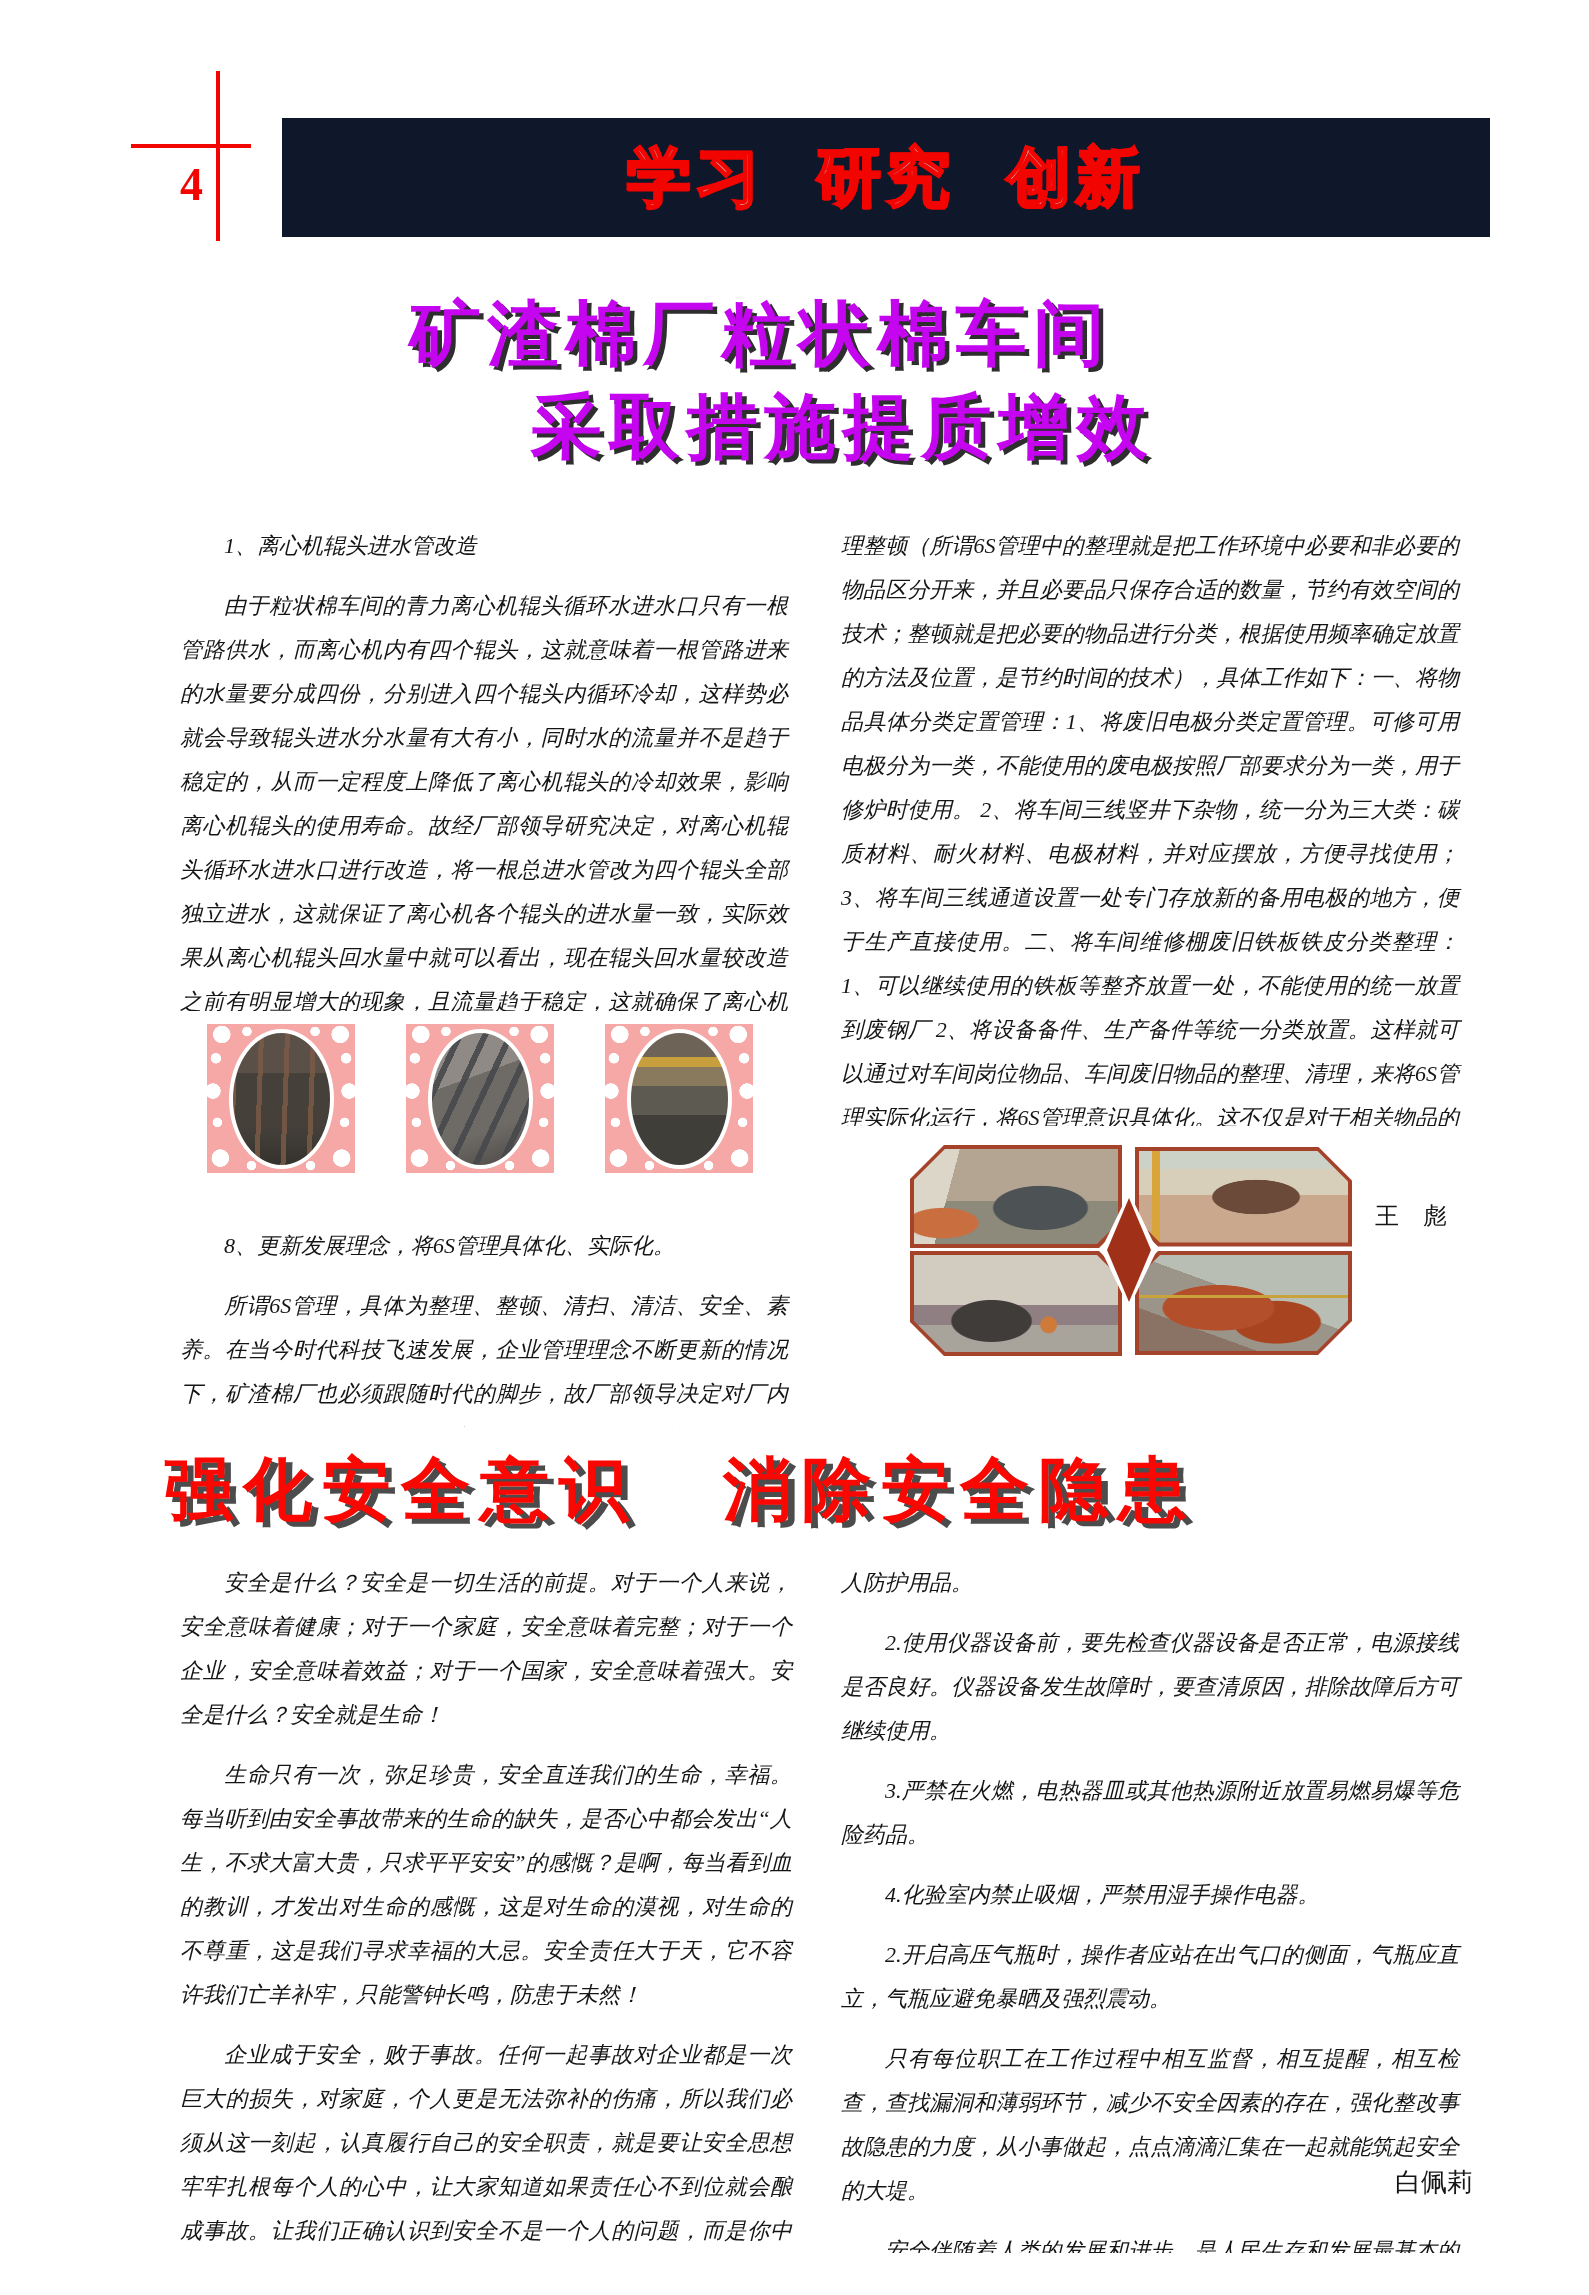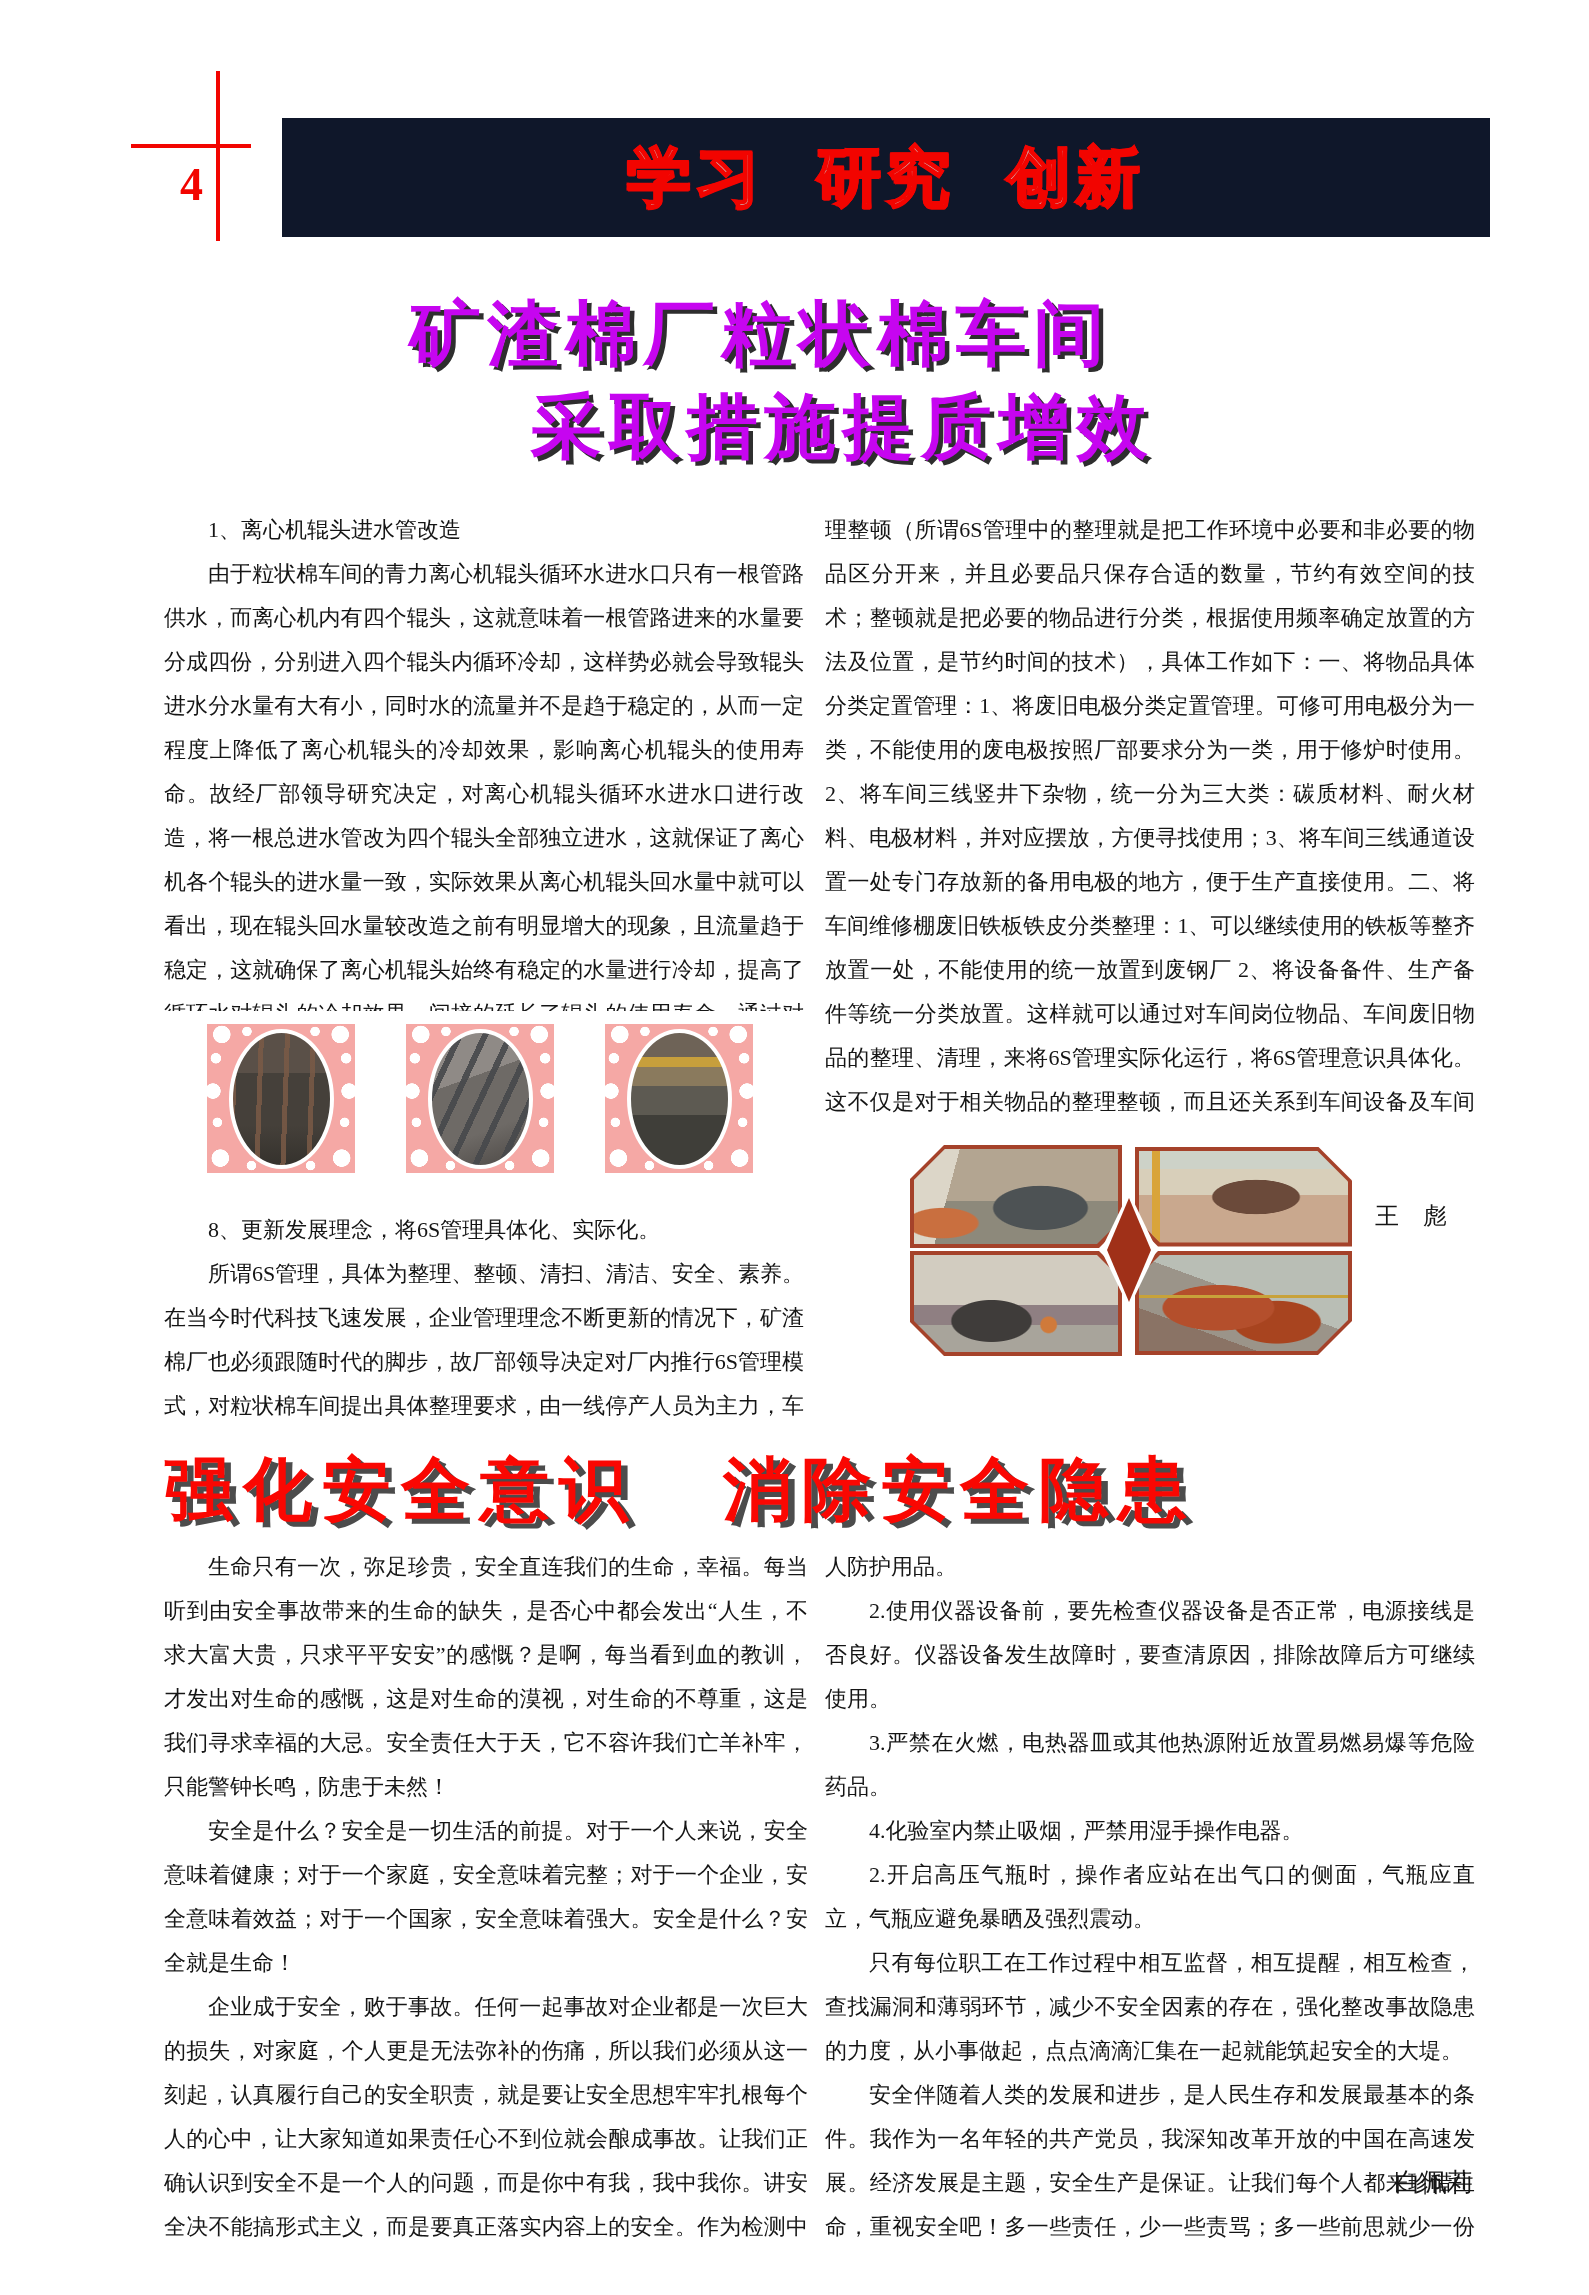--- a/index.html
+++ b/index.html
@@ -25,21 +25,21 @@
   .title1{left:0;top:287px;width:1589px;text-align:center;
           font:bold 71px "Liberation Sans","DejaVu Sans",sans-serif;
           color:#c605f0;letter-spacing:7px;line-height:93px;
           text-shadow:4.5px 3.5px 0 #2e2e2e;}
   .title1 .l1{transform:translateX(-34px);white-space:nowrap;}
   .title1 .l2{transform:translateX(48px);white-space:nowrap;}
 
   
   .col{font-size:22px;line-height:44px;text-align:justify;color:#151515;
        word-break:break-all;overflow:hidden;}
-  .para{margin:0;}
+  .para{margin:16px;font-style:italic;}
   .ind{text-indent:44px;}
   .a1-left-top{left:164px;top:508px;width:640px;height:503px;}
   .a1-left-bottom{left:164px;top:1208px;width:640px;height:219px;}
   .a1-right{left:825px;top:508px;width:650px;height:618px;}
   .a2-left{left:164px;top:1545px;width:644px;height:708px;}
   .a2-right{left:825px;top:1545px;width:650px;height:708px;}
 
   
   .author1{left:1375px;top:1200px;width:110px;font-size:24px;color:#151515;
            letter-spacing:9px;white-space:nowrap;}
@@ -182,22 +182,22 @@
     <div class="diamond-w"></div>
     <div class="diamond-r"></div>
   </div>
 
   <div class="abs titles2">
     <span class="sec-title">强化安全意识</span>
     <span class="sec-title">消除安全隐患</span>
   </div>
 
   <div class="abs col a2-left">
+      <p class="para ind">安全是什么？安全是一切生活的前提。对于一个人来说，安全意味着健康；对于一个家庭，安全意味着完整；对于一个企业，安全意味着效益；对于一个国家，安全意味着强大。安全是什么？安全就是生命！</p>
       <p class="para ind">生命只有一次，弥足珍贵，安全直连我们的生命，幸福。每当听到由安全事故带来的生命的缺失，是否心中都会发出“人生，不求大富大贵，只求平平安安”的感慨？是啊，每当看到血的教训，才发出对生命的感慨，这是对生命的漠视，对生命的不尊重，这是我们寻求幸福的大忌。安全责任大于天，它不容许我们亡羊补牢，只能警钟长鸣，防患于未然！</p>
-      <p class="para ind">安全是什么？安全是一切生活的前提。对于一个人来说，安全意味着健康；对于一个家庭，安全意味着完整；对于一个企业，安全意味着效益；对于一个国家，安全意味着强大。安全是什么？安全就是生命！</p>
       <p class="para ind">企业成于安全，败于事故。任何一起事故对企业都是一次巨大的损失，对家庭，个人更是无法弥补的伤痛，所以我们必须从这一刻起，认真履行自己的安全职责，就是要让安全思想牢牢扎根每个人的心中，让大家知道如果责任心不到位就会酿成事故。让我们正确认识到安全不是一个人的问题，而是你中有我，我中我你。讲安全决不能搞形式主义，而是要真正落实内容上的安全。作为检测中心的一名化验员，在我们周围也存在的一些安全隐患，我们一定要遵守化验员的安全操作规程：</p>
     </div>
   <div class="abs col a2-right">
       <p class="para">人防护用品。</p>
       <p class="para ind">2.使用仪器设备前，要先检查仪器设备是否正常，电源接线是否良好。仪器设备发生故障时，要查清原因，排除故障后方可继续使用。</p>
       <p class="para ind">3.严禁在火燃，电热器皿或其他热源附近放置易燃易爆等危险药品。</p>
       <p class="para ind">4.化验室内禁止吸烟，严禁用湿手操作电器。</p>
       <p class="para ind">2.开启高压气瓶时，操作者应站在出气口的侧面，气瓶应直立，气瓶应避免暴晒及强烈震动。</p>
       <p class="para ind">只有每位职工在工作过程中相互监督，相互提醒，相互检查，查找漏洞和薄弱环节，减少不安全因素的存在，强化整改事故隐患的力度，从小事做起，点点滴滴汇集在一起就能筑起安全的大堤。</p>
       <p class="para ind">安全伴随着人类的发展和进步，是人民生存和发展最基本的条件。我作为一名年轻的共产党员，我深知改革开放的中国在高速发展。经济发展是主题，安全生产是保证。让我们每个人都来珍惜生命，重视安全吧！多一些责任，少一些责骂；多一些前思就少一份悔恨，“安全你我他，幸福千万家，”，安全是我们的基本需求，是保证我们幸福和快乐的前提。安全责任重于泰山，无论在何时何地我们一定不要忘记安全第一，真正做到“高高兴兴上班，平平安安回家”！</p>

